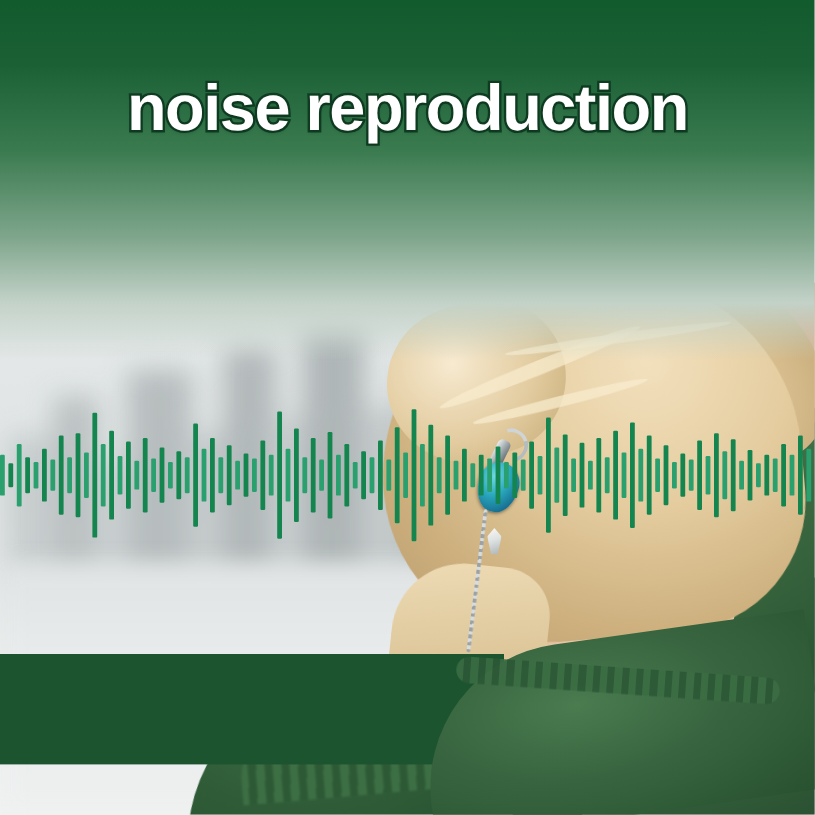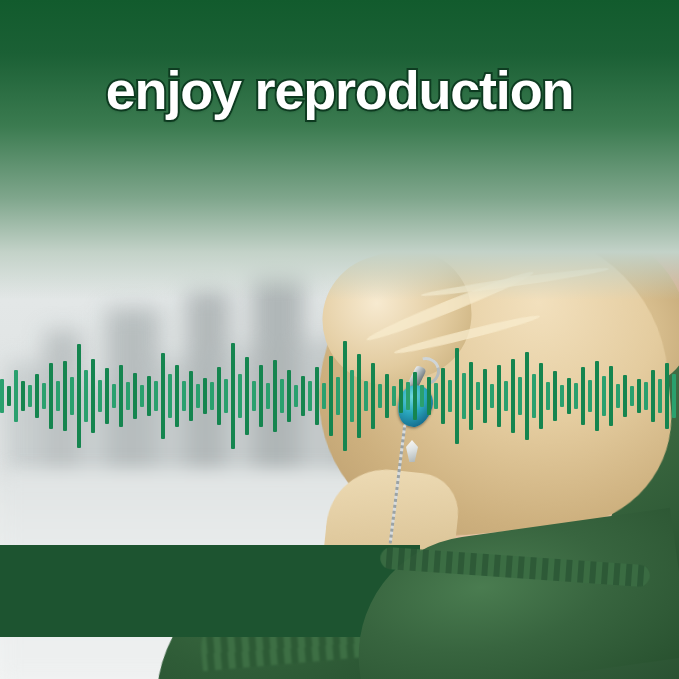--- a/index.html
+++ b/index.html
@@ -501,20 +501,20 @@
       <div class="wf-bar" style="height: 34px; background: rgb(21, 133, 79);"></div>
       <div class="wf-bar" style="height: 28px; background: rgb(42, 160, 110);"></div>
       <div class="wf-bar" style="height: 52px; background: rgb(21, 133, 79);"></div>
       <div class="wf-bar" style="height: 34px; background: rgb(42, 160, 110);"></div>
       <div class="wf-bar" style="height: 66px; background: rgb(21, 133, 79);"></div>
       <div class="wf-bar" style="height: 44px; background: rgb(42, 160, 110);"></div>
     </div>
 
   <div class="hero-gradient"></div>
   <div class="headline">
-    <span class="l2">enjoy reproduction</span>
+    <span class="l2">noise reproduction</span>
   </div>
 
   <div class="caption-bar"></div>
   <div class="sleeve-over"></div>
   <div class="sleeve-fold"></div>
 
 </div>
 
 </body></html>

